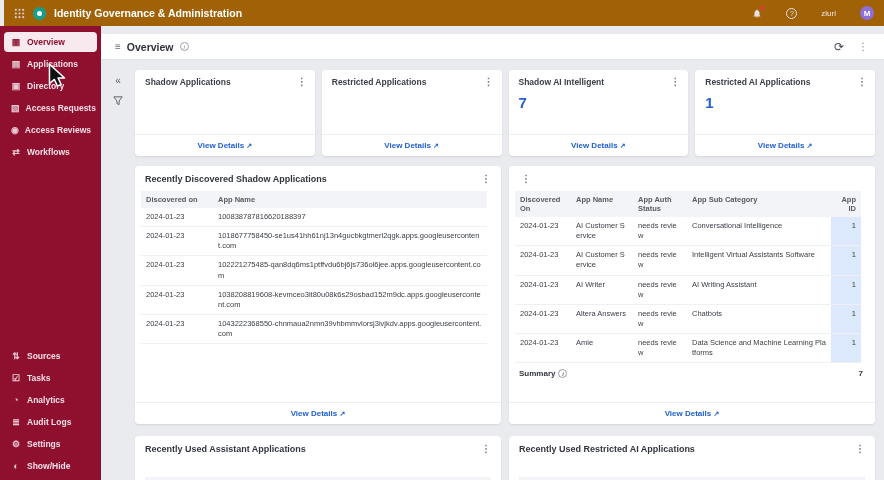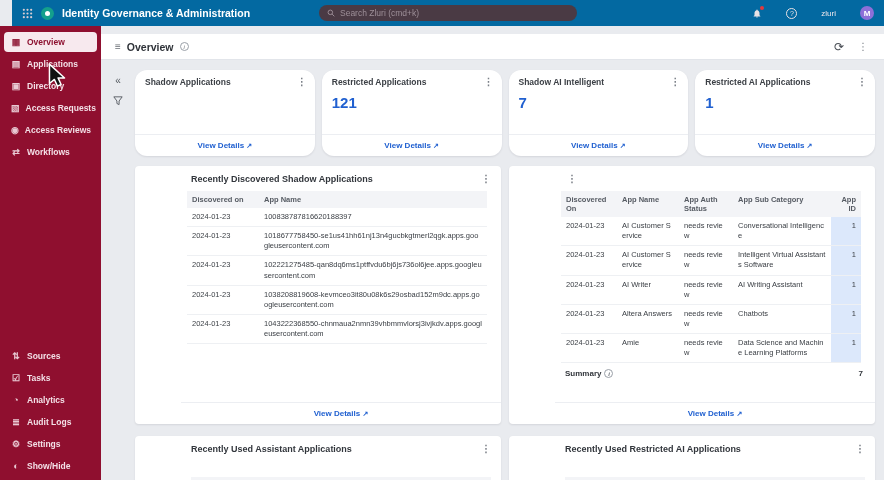--- a/index.html
+++ b/index.html
@@ -1,20 +1,20 @@
 <!DOCTYPE html>
 <html><head>
 <meta charset="utf-8">
 <style>
   * { margin:0; padding:0; box-sizing:border-box; }
   html,body { width:884px; height:480px; overflow:hidden; }
   body { font-family:"Liberation Sans", sans-serif; background:#e9ebef; position:relative; }
 
   
-  .topbar { position:absolute; top:0; left:12px; right:0; height:26px; background:#0369a1;
+  .topbar { position:absolute; top:0; left:4px; right:0; height:26px; background:#a16207;
             display:flex; align-items:center; padding:0 10px; gap:8px; z-index:20; }
   .topbar-title { color:#fff; font-size:10.5px; font-weight:bold; white-space:nowrap; }
   .logo-circle { width:13px; height:13px; border-radius:50%; background:#14a08c;
                  display:flex; align-items:center; justify-content:center; flex:0 0 auto; }
   .logo-circle i { width:5px; height:5px; background:#fff; border-radius:50%; }
   .search { position:absolute; left:50%; transform:translateX(-50%); width:258px; height:16px;
             background:#4a3a44; border-radius:8px; display:flex; align-items:center; gap:5px;
             padding:0 8px; }
   .search input { background:transparent; border:none; outline:none; color:#cfc2c9;
             font-size:8.5px; width:100%; font-family:inherit; }
@@ -52,32 +52,32 @@
   .hdr-right { margin-left:auto; display:flex; align-items:center; gap:12px; }
   .refresh-ic { font-size:12px; color:#4a4f56; line-height:1; }
   .kebab { color:#7a7f87; font-size:10px; line-height:1; padding:0 2px; }
 
   .content { padding:10px 9px 0 8px; position:relative; }
   .rail { position:absolute; left:9px; top:16px; display:flex; flex-direction:column; gap:10px;
           align-items:center; width:16px; }
   .rail-btn { color:#555a61; font-size:10px; line-height:1; display:flex; justify-content:center; }
 
   .stats-row { display:flex; gap:7px; margin-left:26px; }
-  .stat-card { flex:1; background:#fff; border-radius:12px; box-shadow:0 1px 2px rgba(25,25,50,.10);
+  .stat-card { flex:1; background:#fff; border-radius:4px; box-shadow:0 1px 2px rgba(25,25,50,.10);
                display:flex; flex-direction:column; height:86px; }
   .stat-head { display:flex; justify-content:space-between; align-items:flex-start;
                padding:7px 6px 0 10px; font-size:8.5px; font-weight:bold; color:#3c4046; }
   .stat-value { padding:7px 10px 0; font-size:15px; font-weight:bold; color:#2060d0; flex:1; }
   .card-foot { border-top:1px solid #eceef2; text-align:center; padding:6px 0; font-size:8px;
                color:#2060d0; font-weight:bold; margin-top:auto; }
   .ext { font-size:7px; }
 
   .tables-row { display:flex; gap:8px; margin-left:26px; margin-top:10px; }
   .table-card { flex:1; background:#fff; border-radius:4px; box-shadow:0 1px 2px rgba(25,25,50,.10);
-                display:flex; flex-direction:column; min-height:258px;padding-left:46px; }
+                display:flex; flex-direction:column; min-height:258px; }
   .card-head { display:flex; justify-content:space-between; align-items:center;
                padding:8px 8px 7px 10px; font-size:9px; font-weight:bold; color:#32363c; }
   table { width:calc(100% - 20px); margin:0 6px; border-collapse:collapse; table-layout:fixed;
           font-size:7.5px; color:#3c4046; }
   th { background:#f3f4f7; text-align:left; padding:4px 5px; color:#565b63; font-weight:bold;
        vertical-align:top; }
   td { padding:4px 5px; border-bottom:1px solid #eef0f3; word-break:break-all; vertical-align:top;
        line-height:1.35; }
   .appid-h { text-align:right; }
   .appid { background:#dce8fb; text-align:right; }
@@ -110,29 +110,20 @@
           <circle cx="6" cy="10" r="1.2"></circle>
           <circle cx="10" cy="10" r="1.2"></circle>
     </g>
       </svg>
   </span>
   <span class="logo-circle">
       <i></i>
     </span>
   <span class="topbar-title">Identity Governance &amp; Administration</span>
 
-  <div class="search">
-    <span style="display:flex">
-      <svg width="8" height="8" viewBox="0 0 12 12">
-          <circle cx="5" cy="5" r="3.4" fill="none" stroke="#9d8f98" stroke-width="1.4"></circle>
-          <line x1="7.6" y1="7.6" x2="11" y2="11" stroke="#9d8f98" stroke-width="1.4"></line>
-        </svg>
-    </span>
-    <input placeholder="Search Zluri (cmd+k)" style="">
-  </div>
 
   <div class="top-right">
     <span class="bell-wrap">
       <svg width="10" height="11" viewBox="0 0 24 24" fill="#e8e2e5">
           <path d="M12 22c1.1 0 2-.9 2-2h-4c0 1.1.9 2 2 2zm6-6v-5c0-3.07-1.63-5.64-4.5-6.32V4c0-.83-.67-1.5-1.5-1.5S10.5 3.17 10.5 4v.68C7.64 5.36 6 7.92 6 11v5l-2 2v1h16v-1l-2-2z"></path>
         </svg>
       <span class="bell-dot"></span>
     </span>
     <span class="help-circle">?</span>
     <span class="brand-text">zluri</span>
@@ -226,21 +217,20 @@
         <div class="card-foot">
           <span>View Details</span>
           <span class="ext">↗</span>
         </div>
       </div>
       <div class="stat-card">
         <div class="stat-head">
           <span>Restricted Applications</span>
           <span class="kebab">⋮</span>
         </div>
-        <div class="stat-value">121</div>
         <div class="card-foot">
           <span>View Details</span>
           <span class="ext">↗</span>
         </div>
       </div>
       <div class="stat-card">
         <div class="stat-head">
           <span>Shadow AI Intelligent</span>
           <span class="kebab">⋮</span>
         </div>

